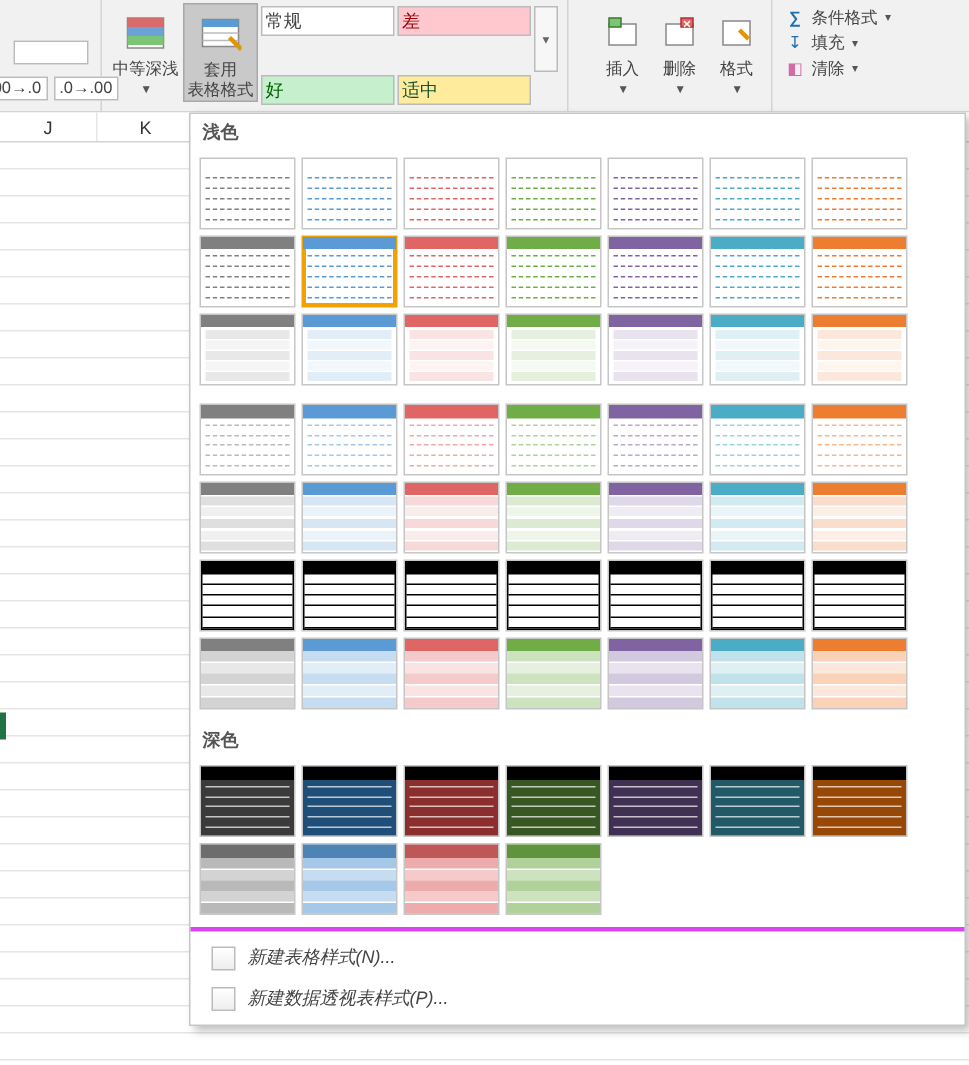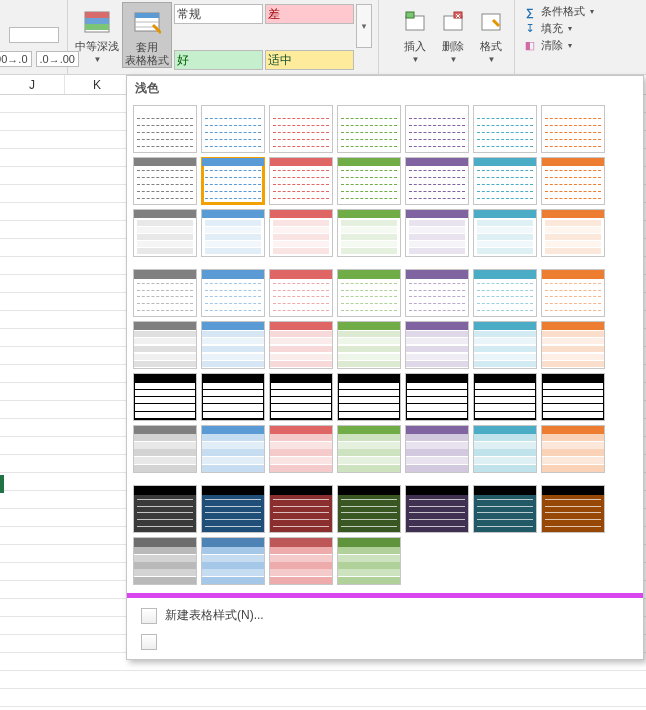--- a/index.html
+++ b/index.html
@@ -39,21 +39,21 @@
   
   .gallery { position:absolute; top:75px; left:116px; width:518px; background:#fff; border:1px solid #c6c6c6; box-shadow:3px 3px 6px rgba(0,0,0,0.25);margin-left:10px; }
   .gal-header { padding:4px 8px; font-size:12px; color:#555; font-weight:bold; border-bottom:0; }
   .gal-grid { display:flex; flex-wrap:wrap; gap:4px; padding:4px 6px 8px 6px; }
   .swatch { width:64px; height:48px; border:1px solid #c6c6c6; background:#fff; position:relative; cursor:pointer; display:flex; flex-direction:column; }
   .swatch.hover { box-shadow:0 0 0 2px #f2a100 inset; border-color:#f2a100; }
   .sw-head { height:8px; }
   .sw-body { flex:1; display:flex; flex-direction:column; justify-content:space-around; padding:2px 3px; gap:1px;}
   .sw-line { height:2px; border-top:1px dashed #777; }
   .sw-band { height:6px; }
-  .gal-footer { border-top:5px solid #d946ef; padding:4px 0; }
+  .gal-footer { border-top:3px solid #d946ef; padding:4px 0;font-style:italic; }
   .gal-foot-item { padding:5px 14px; display:flex; align-items:center; gap:8px; font-size:12px; cursor:pointer; }
   .foot-ico { width:16px; height:16px; border:1px solid #bbb; background:linear-gradient(#fff,#eee); }
 
   
   .light .sw-head { background: transparent; }
   .light-hdr .sw-head { background: currentColor; }
   .light .sw-line { border-color: currentColor; }
   .shade .sw-body > .sw-band:nth-child(odd){ background: currentColor; opacity:0.18; }
   .shade .sw-body > .sw-band:nth-child(even){ background: currentColor; opacity:0.08; }
 
@@ -753,20 +753,21 @@
         <div class="sw-body">
           <div class="sw-band"></div>
           <div class="sw-band"></div>
           <div class="sw-band"></div>
           <div class="sw-band"></div>
           <div class="sw-band"></div>
         </div>
       </div>
     </div>
 
+  <div class="gal-header">深色</div>
   <div class="gal-grid" id="grid-dark">
       <div class="swatch dark c-black">
         <div class="sw-head"></div>
         <div class="sw-body">
           <div class="sw-line"></div>
           <div class="sw-line"></div>
           <div class="sw-line"></div>
           <div class="sw-line"></div>
           <div class="sw-line"></div>
         </div>
@@ -873,15 +874,16 @@
       </div>
     </div>
 
   <div class="gal-footer">
     <div class="gal-foot-item">
       <span class="foot-ico"></span>
       <span>新建表格样式(N)...</span>
     </div>
     <div class="gal-foot-item">
       <span class="foot-ico"></span>
+      <span>新建数据透视表样式(P)...</span>
     </div>
   </div>
 </div>
 
 </body></html>

